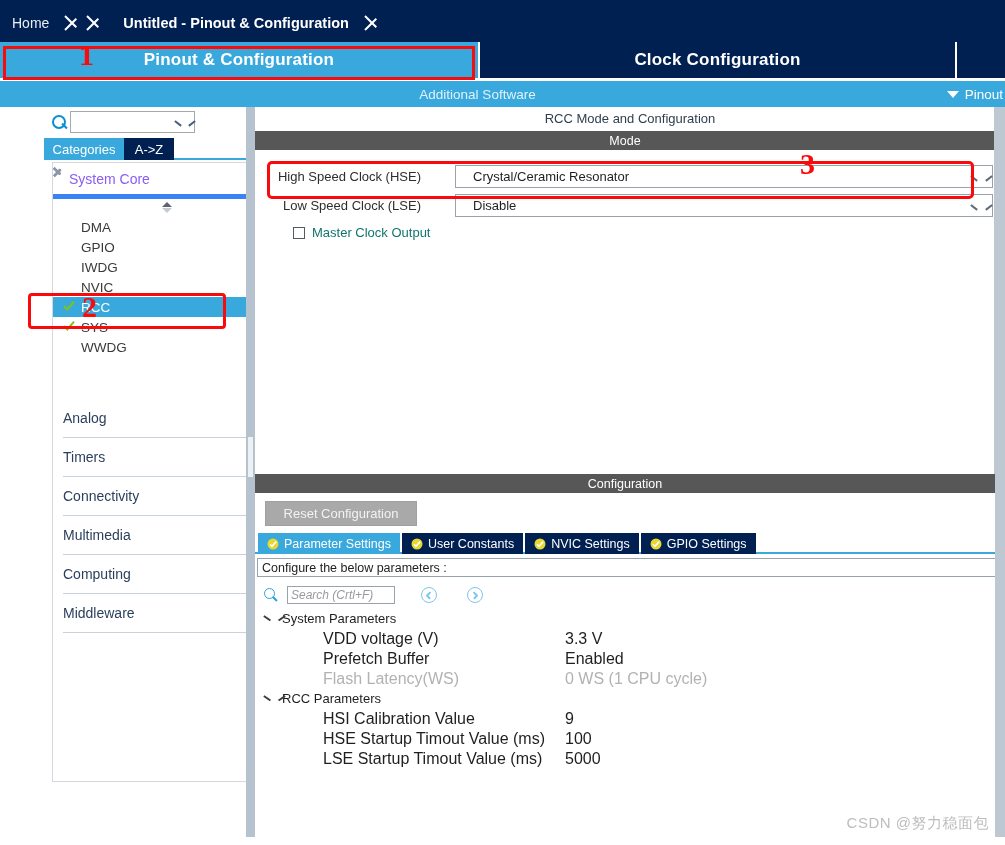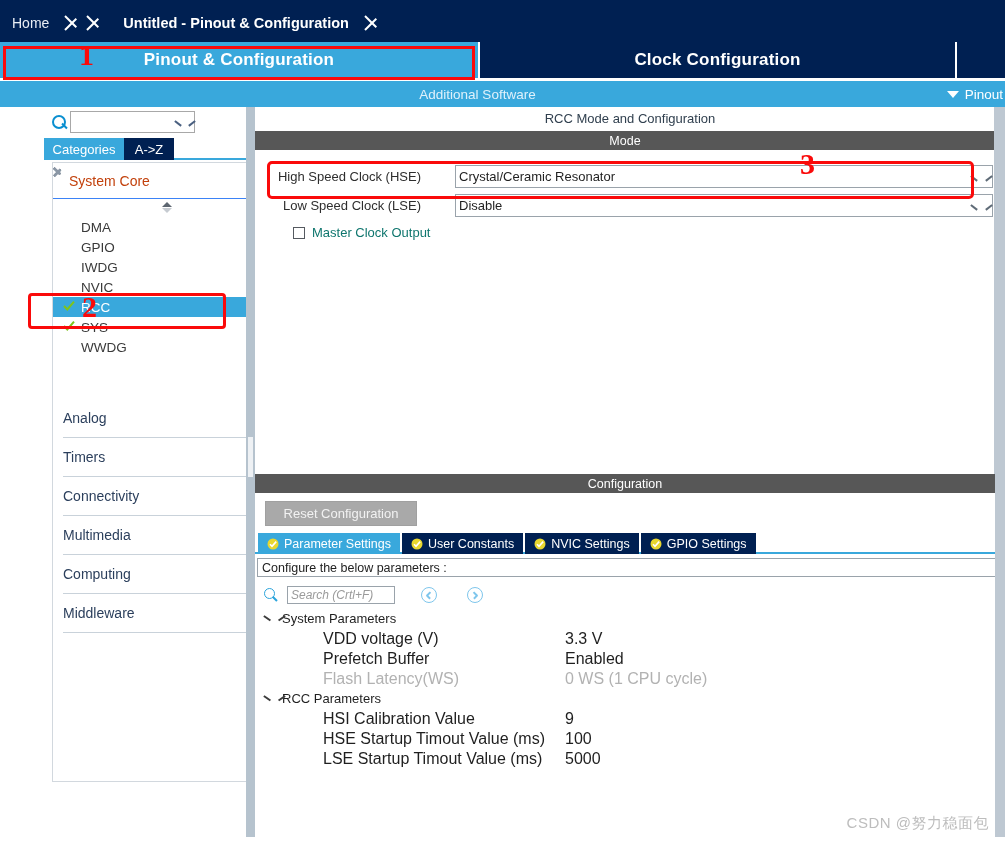--- a/index.html
+++ b/index.html
@@ -115,22 +115,22 @@
   }
   .cat-tab.sel   { background: #39a8dc; width: 80px; }
   .cat-tab.unsel { background: #002052; width: 50px; }
 
   .cat-scroll {
     position: absolute; left: 8px; top: 55px; width: 230px; height: 620px;
     border: 1px solid #d2d8de; background: #ffffff; overflow: hidden;
   }
   .cat-header {
     height: 36px; display: flex; align-items: center; justify-content: space-between;
-    padding: 0 18px 0 16px; border-bottom: 1px solid #3b82f6;
-    color: #c2410c; font-size: 14px;
+    padding: 0 18px 0 16px; border-bottom: 5px solid #3b82f6;
+    color: #8b5cf6; font-size: 14px;
   }
   .cat-header .v-caret {
     width: 12px; height: 8px; position: relative;
   }
   .v-caret::before, .v-caret::after {
     content: ""; position: absolute; top: 0; width: 9px; height: 1.6px; background: #7f8c9c;
   }
   .v-caret::before { left: -1px; transform: rotate(35deg); transform-origin: left center; }
   .v-caret::after  { left: 13px; transform: rotate(-35deg); transform-origin: right center; }
   .r-caret::before, .r-caret::after {
@@ -193,21 +193,21 @@
   .mode-body {
     height: 340px; background: #ffffff; padding: 14px 0 0 12px; position: relative;
   }
   .mode-row { display: flex; align-items: center; height: 24px; margin-bottom: 5px; gap: 28px; }
   .mode-label {
     width: 160px; text-align: right; padding-right: 6px;
     font-size: 13px; color: #2e2e2e;
   }
   .mode-select {
     width: 538px; height: 23px; border: 1px solid #9aa3ab; background: #ffffff;
-    display: flex; align-items: center; padding-left: 3px;
+    display: flex; align-items: center; padding-left: 17px;
     font-size: 13px; color: #1f1f1f; position: relative;
   }
   .mode-select .cb-caret2 {
     position: absolute; right: 9px; top: 9px; width: 11px; height: 7px;
   }
   .cb-caret2::before, .cb-caret2::after {
     content: ""; position: absolute; top: 0; width: 8px; height: 1.6px; background: #5f6b77;
   }
   .cb-caret2::before { left: -1px; transform: rotate(38deg); transform-origin: left center; }
   .cb-caret2::after  { left: 12px; transform: rotate(-38deg); transform-origin: right center; }

